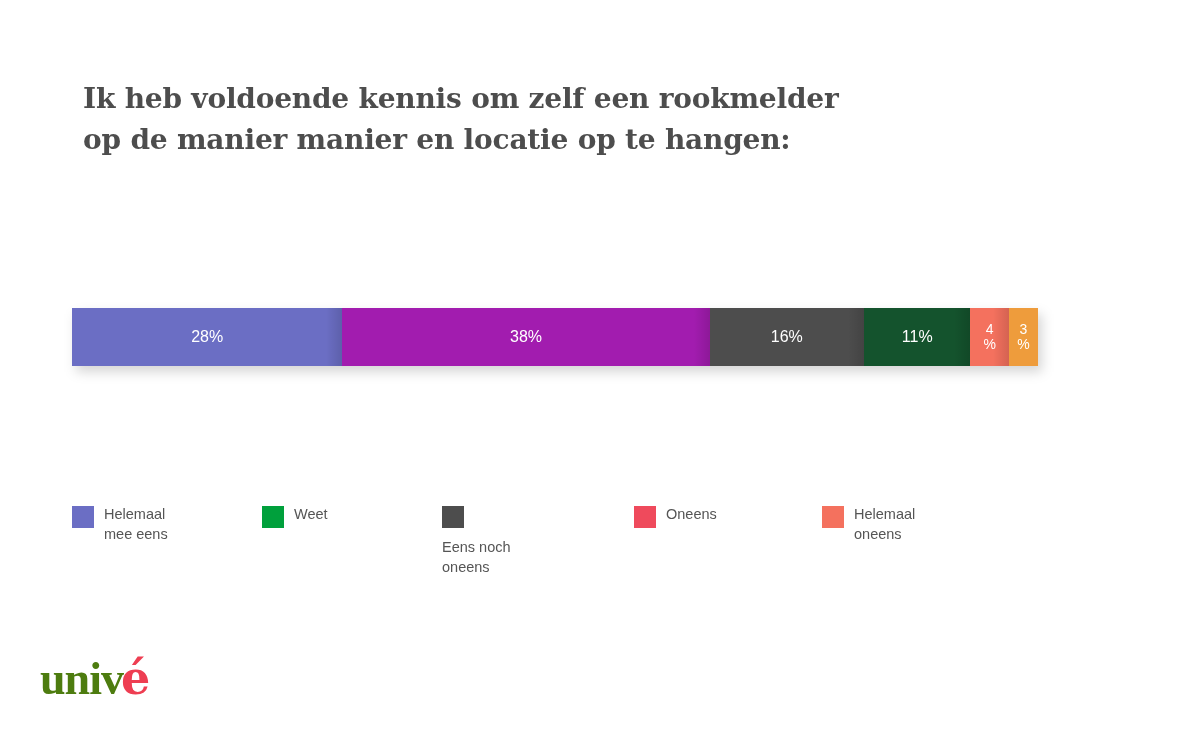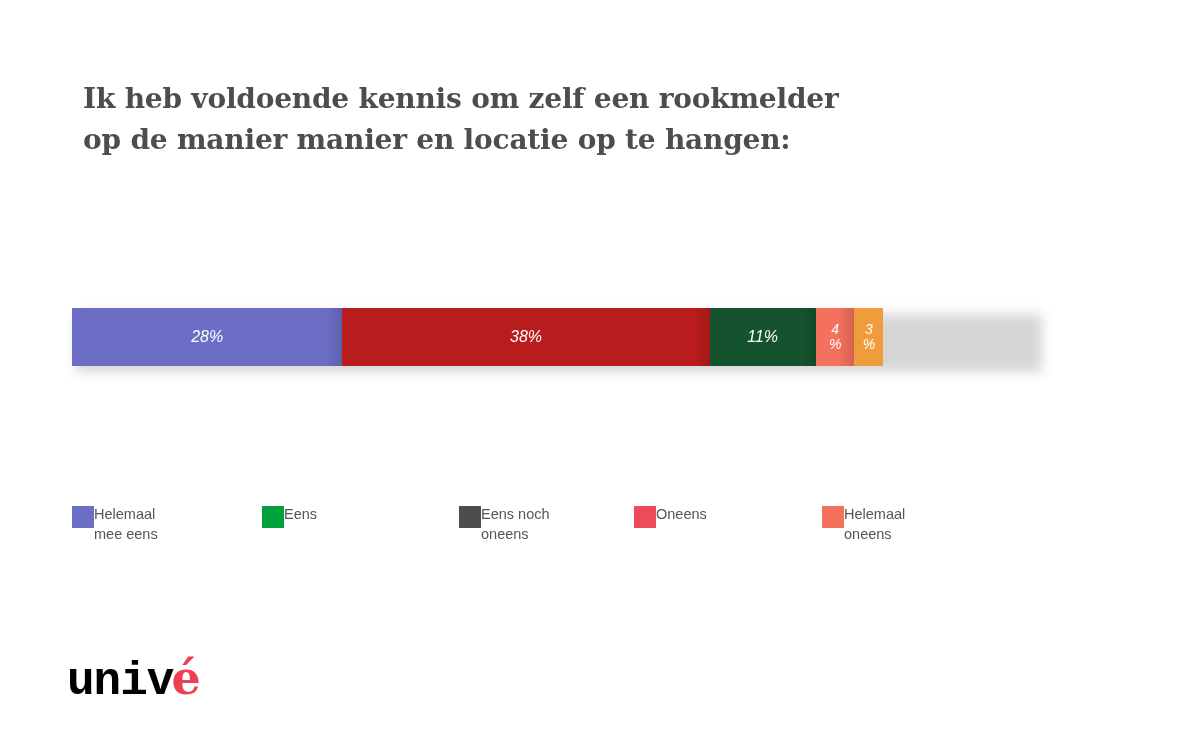--- a/index.html
+++ b/index.html
@@ -64,21 +64,20 @@
     display: flex;
     overflow: hidden;
   }
   .seg {
     position: relative;
     height: 100%;
     display: flex;
     align-items: center;
     justify-content: center;
     box-sizing: border-box;
-    font-style: italic;
   }
   .seg .seg-label {
     color: #ffffff;
     font-size: 16px;
     line-height: 1.05;
     text-align: center;
     white-space: pre-line;
     position: relative;
     z-index: 2;
   }
@@ -106,20 +105,21 @@
     left: 72px;
     top: 505px;
     width: 1080px;
     height: 70px;
   }
   .legend-item {
     position: absolute;
     top: 0;
     display: flex;
     align-items: flex-start;
+    gap: 10px;
   }
   .swatch {
     width: 22px;
     height: 22px;
     flex: 0 0 auto;
     margin-top: 1px;
   }
   .legend-text {
     font-size: 14.5px;
     color: #555555;
@@ -130,27 +130,26 @@
   
   .logo {
     position: absolute;
     left: 40px;
     top: 655px;
     height: 56px;
     display: flex;
     align-items: baseline;
   }
   .logo-word {
-    font-family: Liberation Mono, monospace;
+    font-family: Liberation Serif, serif;
     font-weight: bold;
     font-size: 46px;
     letter-spacing: -1px;
-    color: #000000;
+    color: #4d7c0f;
     line-height: 1;
-    margin-left: 27px;
   }
   .logo-accent {
     font-family: "DejaVu Serif", serif;
     font-weight: bold;
     font-size: 46px;
     color: #ee3e52;
     line-height: 1;
     margin-left: -2px;
   }
 </style>
@@ -163,22 +162,25 @@
     <span class="line">Ik heb voldoende kennis om zelf een rookmelder</span>
     <span class="line">op de manier manier en locatie op te hangen:</span>
   </div>
 
   <div class="chart-area">
     <div class="bar-shadow"></div>
     <div class="bar">
       <div class="seg" style="width:28%;background:#6b6ec4;">
         <span class="seg-label">28%</span>
       </div>
-      <div class="seg" style="width:38%;background:#b91c1c;">
+      <div class="seg" style="width:38%;background:#a21caf;">
         <span class="seg-label">38%</span>
+      </div>
+      <div class="seg" style="width:16%;background:#4d4d4d;">
+        <span class="seg-label">16%</span>
       </div>
       <div class="seg" style="width:11%;background:#14532d;">
         <span class="seg-label">11%</span>
       </div>
       <div class="seg" style="width:4%;background:#f4715e;">
         <span class="seg-label narrow">4
 %</span>
       </div>
       <div class="seg" style="width:3%;background:#ee9c3c;">
         <span class="seg-label narrow">3
@@ -188,23 +190,23 @@
   </div>
 
   <div class="legend">
     <div class="legend-item" style="left:0px;">
       <span class="swatch" style="background:#6b6ec4;"></span>
       <span class="legend-text">Helemaal
 mee eens</span>
     </div>
     <div class="legend-item" style="left:190px;">
       <span class="swatch" style="background:#00a03c;"></span>
-      <span class="legend-text">Eens</span>
-    </div>
-    <div class="legend-item" style="left:387px;">
+      <span class="legend-text">Weet</span>
+    </div>
+    <div class="legend-item" style="left:370px;flex-direction:column;">
       <span class="swatch" style="background:#4d4d4d;"></span>
       <span class="legend-text">Eens noch
 oneens</span>
     </div>
     <div class="legend-item" style="left:562px;">
       <span class="swatch" style="background:#ef4a5c;"></span>
       <span class="legend-text">Oneens</span>
     </div>
     <div class="legend-item" style="left:750px;">
       <span class="swatch" style="background:#f4715e;"></span>

